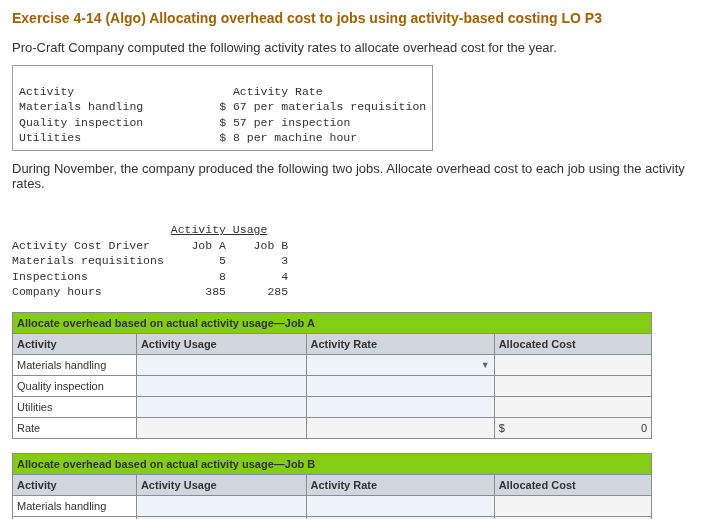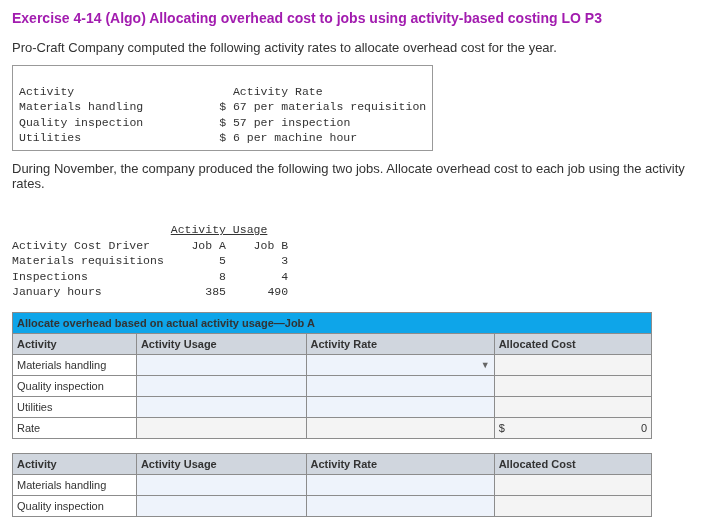--- a/index.html
+++ b/index.html
@@ -8,21 +8,21 @@
     color: #333;
     margin: 0;
     padding: 10px 12px;
     width: 721px;
     box-sizing: border-box;
     background: #fff;
   }
   h1 {
     font-size: 14px;
     font-weight: bold;
-    color: #a21caf;
+    color: #a16207;
     margin: 0 0 14px 0;
   }
   p.intro {
     font-size: 13px;
     margin: 0 0 10px 0;
   }
   .mono {
     font-family: "Courier New", monospace;
     font-size: 11.5px;
     white-space: pre;
@@ -49,21 +49,21 @@
     padding: 2px 4px;
     height: 16px;
     text-align: left;
     vertical-align: middle;
   }
   .worksheet th {
     background: #d0d6de;
     font-weight: bold;
   }
   .worksheet .title-row td {
-    background: #0ea5e9;
+    background: #84cc16;
     font-weight: bold;
   }
   .worksheet .input-cell {
     background: #eef3fb;
   }
   .worksheet .locked {
     background: #f4f4f4;
   }
   .col-activity { width: 120px; }
   .col-usage    { width: 170px; }
@@ -85,32 +85,32 @@
 
 <h1>Exercise 4-14 (Algo) Allocating overhead cost to jobs using activity-based costing LO P3</h1>
 
 <p class="intro">Pro-Craft Company computed the following activity rates to allocate overhead cost for the year.</p>
 
 
 <div class="rate-table mono">
 <span>Activity</span>                       <span>Activity Rate</span>
 <span>Materials handling</span>           <span>$ 67 per materials requisition</span>
 <span>Quality inspection</span>           <span>$ 57 per inspection</span>
-<span>Utilities</span>                   <span> $ 6 per machine hour</span>
+<span>Utilities</span>                   <span> $ 8 per machine hour</span>
 </div>
 
 <p class="intro">During November, the company produced the following two jobs. Allocate overhead cost to each job using the activity rates.</p>
 
 
 <div class="mono usage-table">
                        <span style="text-decoration:underline">Activity Usage</span>
 <span>Activity Cost Driver</span>      <span>Job A</span>    <span>Job B</span>
 <span>Materials requisitions</span>        <span>5</span>        <span>3</span>
 <span>Inspections</span>                   <span>8</span>        <span>4</span>
-<span>January hours</span>               <span>385</span>      <span>490</span>
+<span>Company hours</span>               <span>385</span>      <span>285</span>
 </div>
 
 
 <table class="worksheet">
   <tbody>
       <tr class="title-row">
         <td colspan="4">Allocate overhead based on actual activity usage—Job A</td>
       </tr>
   <tr>
     <th class="col-activity">Activity</th>
@@ -146,20 +146,23 @@
       <span class="cur">$</span>
       <span class="num">0</span>
     </td>
   </tr>
 </tbody>
   </table>
 
 
 <table class="worksheet">
   <tbody>
+      <tr class="title-row">
+        <td colspan="4">Allocate overhead based on actual activity usage—Job B</td>
+      </tr>
   <tr>
     <th class="col-activity">Activity</th>
     <th class="col-usage">Activity Usage</th>
     <th class="col-rate">Activity Rate</th>
     <th class="col-cost">Allocated Cost</th>
   </tr>
   <tr>
     <td>Materials handling</td>
     <td class="input-cell"></td>
     <td class="input-cell"></td>

